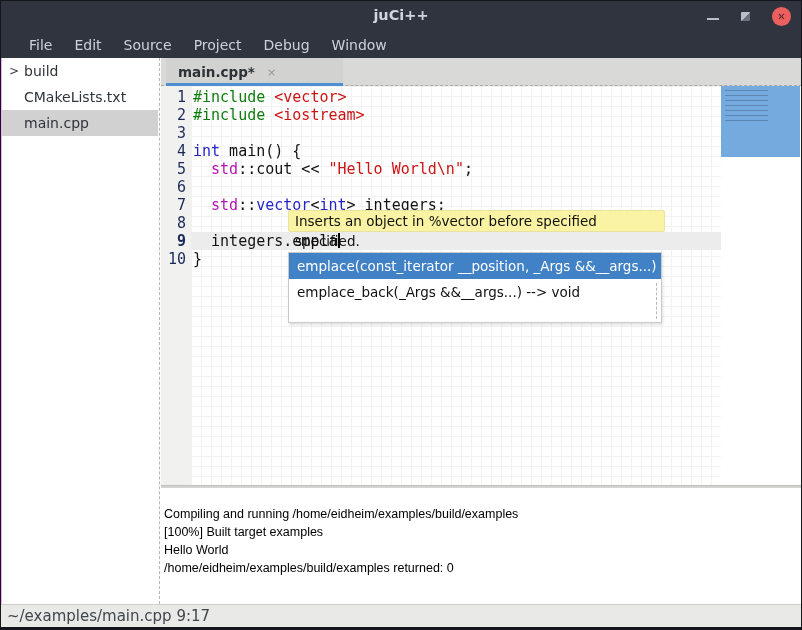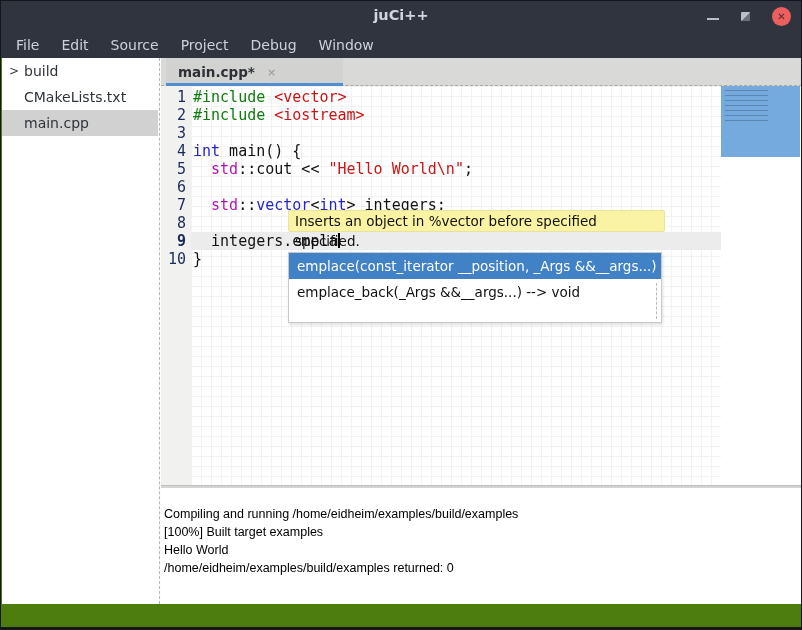--- a/index.html
+++ b/index.html
@@ -1,33 +1,33 @@
 <!DOCTYPE html>
 <html><head>
 <meta charset="utf-8">
 <style>
   * { margin:0; padding:0; box-sizing:border-box; }
   html,body { background:#444; }
   body { font-family:"DejaVu Sans","Liberation Sans",sans-serif; }
 
-  .window { position:relative; width:802px; height:630px; background:#4d7c0f;
+  .window { position:relative; width:802px; height:630px; background:#f0abfc;
             border:1px solid #14161c; border-bottom:3px solid #14161c; overflow:hidden; }
 
   
   .titlebar { position:absolute; left:0; top:0; width:800px; height:30px; background:#2f343f; }
   .title { position:absolute; left:0; right:0; top:6px; text-align:center;
            color:#d0d5de; font-size:14.5px; font-weight:600; }
   .win-controls { position:absolute; right:10px; top:0; height:30px; display:flex; align-items:center; gap:22px; }
   .wc { display:inline-flex; align-items:center; justify-content:center; cursor:default; }
   .wc-min { width:12px; height:2px; background:#b9bec7; margin-top:6px; }
   .wc-max { width:9px; height:9px; background:linear-gradient(135deg,#b9bec7 50%,#6a707c 50%); border-radius:1px; }
   .wc-close { width:19px; height:19px; border-radius:50%; background:#ec5f5f; color:#55252b;
               font-size:10px; font-weight:bold; line-height:19px; text-align:center; }
   .menubar { position:absolute; left:0; top:30px; width:800px; height:27px; background:#2f343f;
-             display:flex; align-items:center; padding-left:4px; }
+             display:flex; align-items:center; padding-left:17px; }
   .menu-item { color:#ccd2da; font-size:14px; padding:4px 11px; cursor:default; }
 
   
   .sidebar { position:absolute; left:1px; top:57px; width:156px; height:546px; background:#fff; }
   .side-header { height:27px; line-height:27px; padding-left:10px; color:#8f949c;
                  font-weight:bold; font-size:14px; }
   .side-item { height:26px; line-height:26px; font-size:14px; color:#2f343a;
                padding-left:22px; position:relative; cursor:default; }
   .side-item.selected { background:#d1d1d1; }
   .side-item .chev { position:absolute; left:7px; top:0; color:#3a3f45; font-size:12px; }
@@ -173,13 +173,16 @@
 
     <div class="hsep"></div>
     <div class="output" id="output">
         <div class="out-line">Compiling and running /home/eidheim/examples/build/examples</div>
         <div class="out-line">[100%] Built target examples</div>
         <div class="out-line">Hello World</div>
         <div class="out-line">/home/eidheim/examples/build/examples returned: 0</div>
       </div>
   </div>
 
+  <div class="statusbar">
+    <span>~/examples/main.cpp</span>&nbsp;<span>9:17</span>
+  </div>
 </div>
 
 </body></html>

